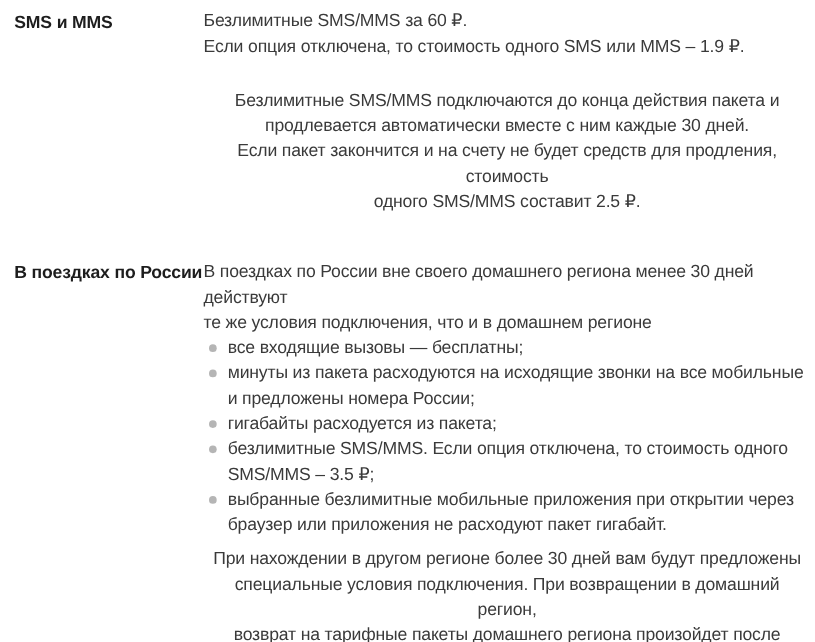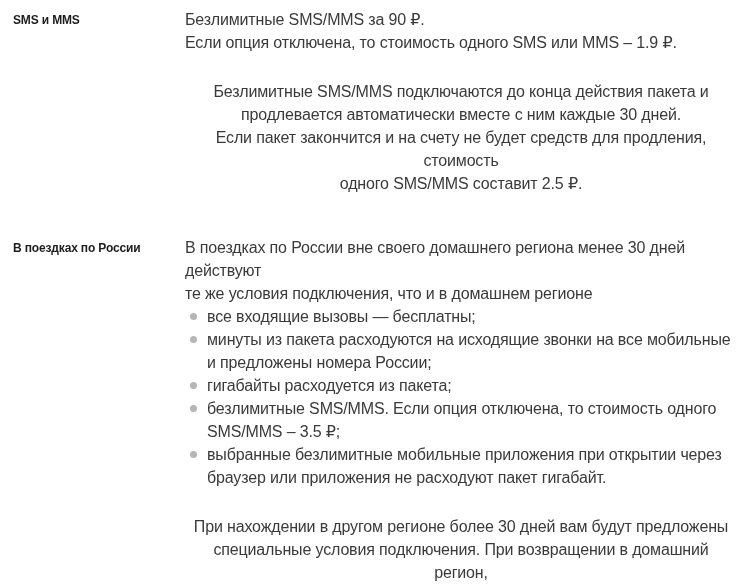--- a/index.html
+++ b/index.html
@@ -25,34 +25,34 @@
     display: grid;
     grid-template-columns: 185px 1fr;
     margin-bottom: 41px;
   }
   .row:last-child{ margin-bottom: 0; }
   .label{
     font-weight: bold;
     color: var(--label);
     padding-left: 13px;
     padding-top: 1px;
-    font-size: 12px;
+    font-size: 16px;
   }
   .content{
     padding-right: 4px;
   }
   .content p{
     white-space: pre-line;
     margin: 0 0 26px 0;
   }
   .content p:last-child{ margin-bottom: 0; text-align: center; }
   .content p.tight{ margin-bottom: 0; }
   ul.cond-list{
     list-style: none;
-    margin: 0 0 26px 0;
+    margin: 0 0 8px 0;
   }
   ul.cond-list li{
     position: relative;
     padding-left: 22px;
     white-space: pre-line;
   }
   ul.cond-list li::before{
     content: "";
     position: absolute;
     left: 5px;
@@ -64,21 +64,21 @@
   }
 </style>
 </head>
 <body>
 
 <main>
 
   <section class="row">
     <div class="label">SMS и MMS</div>
     <div class="content">
-      <p>Безлимитные SMS/MMS за 90 ₽.
+      <p>Безлимитные SMS/MMS за 60 ₽.
 Если опция отключена, то стоимость одного SMS или MMS – 1.9 ₽.</p>
       <p>Безлимитные SMS/MMS подключаются до конца действия пакета и
 продлевается автоматически вместе с ним каждые 30 дней.
 Если пакет закончится и на счету не будет средств для продления, стоимость
 одного SMS/MMS составит 2.5 ₽.</p>
     </div>
   </section>
 
   <section class="row">
     <div class="label">В поездках по России</div>

